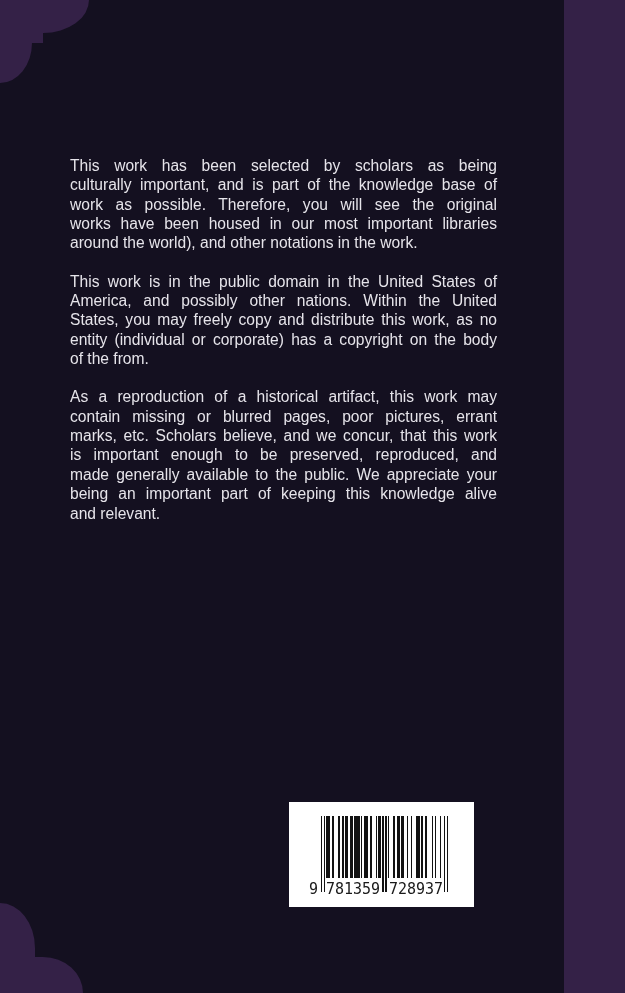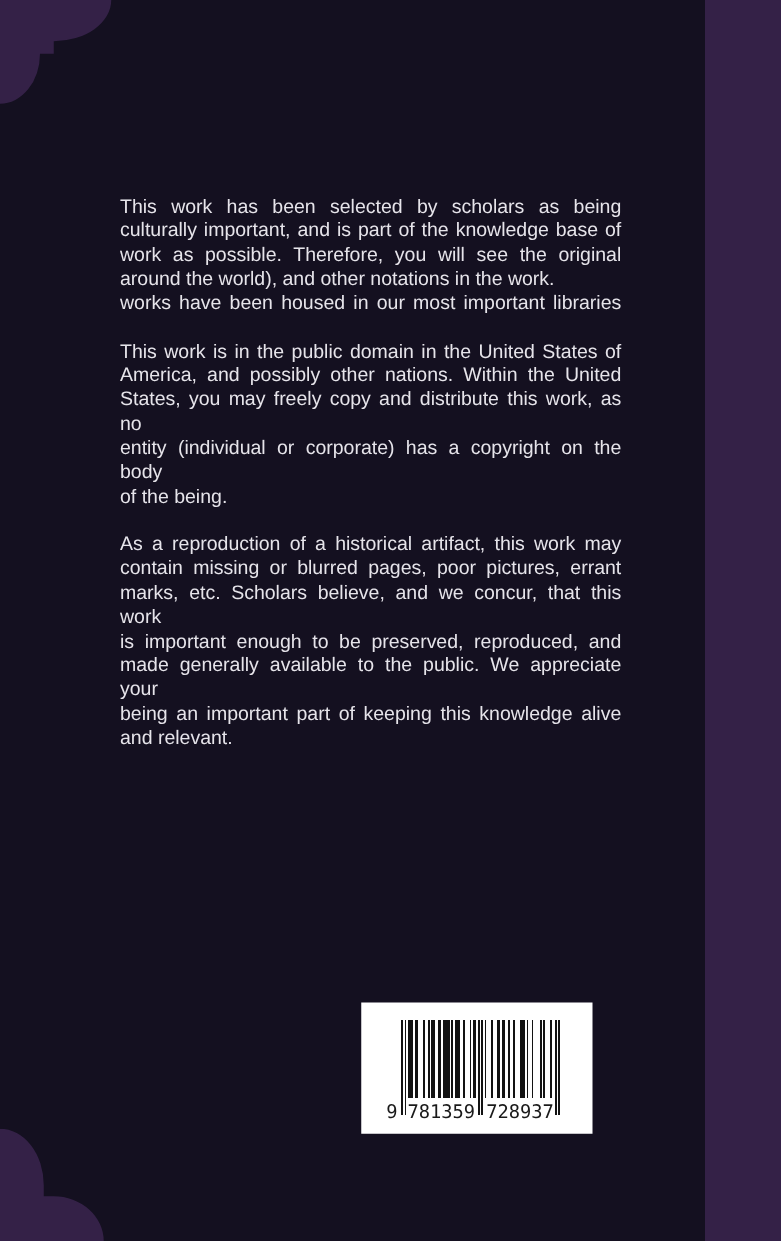--- a/index.html
+++ b/index.html
@@ -41,21 +41,20 @@
     font-size: 15.6px;
     line-height: 19.35px;
   }
   .para {
     margin: 0 0 19px 0;
   }
   .para:last-child { margin-bottom: 0; }
   .line {
     text-align: justify;
     text-align-last: justify;
-    margin-left: 26px;
   }
   .line.last {
     text-align-last: left;
   }
   .barcode-box {
     position: absolute;
     left: 289px;
     top: 802px;
     width: 185px;
     height: 105px;
@@ -76,29 +75,29 @@
 
   <svg class="ornament bl" width="90" height="90" viewBox="0 0 90 90" aria-hidden="true">
     <path d="M0 0 A35 45 0 0 1 35 45 V54 H43 A40 36 0 0 1 83 90 L0 90 Z" fill="var(--accent, #342147)"></path>
   </svg>
 
   <div class="text-block" id="text-block">
       <div class="para">
         <div class="line">This work has been selected by scholars as being</div>
         <div class="line">culturally important, and is part of the knowledge base of</div>
         <div class="line">work as possible. Therefore, you will see the original</div>
+        <div class="line">works have been housed in our most important libraries</div>
         <div class="line last">around the world), and other notations in the work.</div>
-        <div class="line">works have been housed in our most important libraries</div>
       </div>
       <div class="para">
         <div class="line">This work is in the public domain in the United States of</div>
         <div class="line">America, and possibly other nations. Within the United</div>
         <div class="line">States, you may freely copy and distribute this work, as no</div>
         <div class="line">entity (individual or corporate) has a copyright on the body</div>
-        <div class="line last">of the being.</div>
+        <div class="line last">of the from.</div>
       </div>
       <div class="para">
         <div class="line">As a reproduction of a historical artifact, this work may</div>
         <div class="line">contain missing or blurred pages, poor pictures, errant</div>
         <div class="line">marks, etc. Scholars believe, and we concur, that this work</div>
         <div class="line">is important enough to be preserved, reproduced, and</div>
         <div class="line">made generally available to the public. We appreciate your</div>
         <div class="line">being an important part of keeping this knowledge alive</div>
         <div class="line last">and relevant.</div>
       </div>

